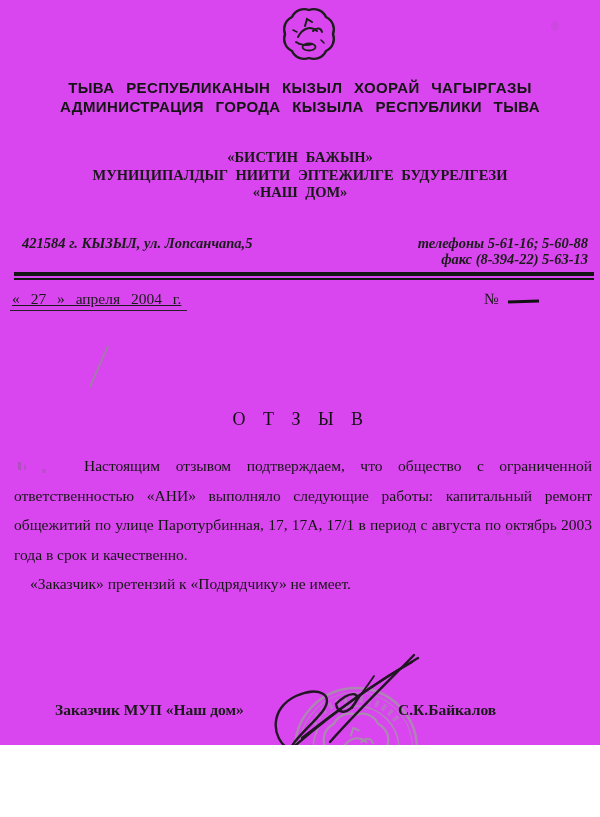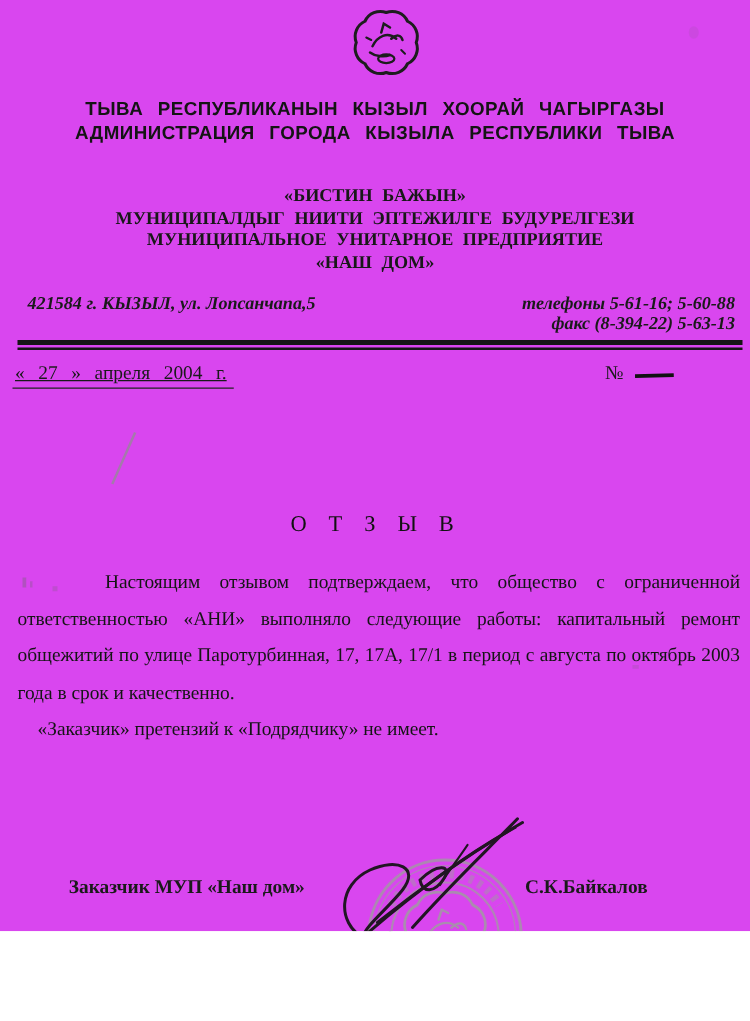--- a/index.html
+++ b/index.html
@@ -62,21 +62,21 @@
   
   .body-text{
     position:absolute;left:14px;top:451px;width:578px;
     font-size:15.5px;line-height:29.5px;color:#151515;
   }
   .body-text p{margin:0;text-align:justify;}
   .body-text .p1{text-indent:70px;}
   .body-text .p2{text-indent:16px;text-align:left;}
   
   .sig-label{position:absolute;left:55px;top:701px;font-weight:bold;font-size:15.5px;z-index:3;}
-  .sig-name{position:absolute;left:398px;top:701px;font-weight:bold;font-size:15.5px;z-index:3;margin-left:22px;}
+  .sig-name{position:absolute;left:398px;top:701px;font-weight:bold;font-size:15.5px;z-index:3;}
   
   .stamp{position:absolute;left:288px;top:681px;width:136px;height:136px;z-index:1;}
   .stamp-text{font-family:"Liberation Sans", sans-serif;font-size:9.5px;letter-spacing:2.2px;fill:#9a9a9a;}
   .signature{position:absolute;left:262px;top:646px;width:170px;height:125px;z-index:2;}
   
   .speck{position:absolute;background:#666;}
   .s1{left:18px;top:462px;width:3px;height:8px;opacity:.35;}
   .s2{left:24px;top:465px;width:2px;height:5px;opacity:.28;}
   .s3{left:42px;top:469px;width:4px;height:4px;opacity:.22;}
   .s4{left:551px;top:21px;width:8px;height:10px;opacity:.10;border-radius:50%;}
@@ -101,21 +101,20 @@
   </svg>
 
   <div class="admin-titles">
     <div>ТЫВА РЕСПУБЛИКАНЫН КЫЗЫЛ ХООРАЙ ЧАГЫРГАЗЫ</div>
     <div>АДМИНИСТРАЦИЯ ГОРОДА КЫЗЫЛА РЕСПУБЛИКИ ТЫВА</div>
   </div>
 
   <div class="org-block">
     <div>«БИСТИН БАЖЫН»</div>
     <div>МУНИЦИПАЛДЫГ НИИТИ ЭПТЕЖИЛГЕ БУДУРЕЛГЕЗИ</div>
-    <div>МУНИЦИПАЛЬНОЕ УНИТАРНОЕ ПРЕДПРИЯТИЕ</div>
     <div>«НАШ ДОМ»</div>
   </div>
 
   <div class="contact-row">
     <div>421584 г. КЫЗЫЛ, ул. Лопсанчапа,5</div>
     <div class="contact-right">
       <div>телефоны 5-61-16; 5-60-88</div>
       <div>факс (8-394-22) 5-63-13</div>
     </div>
   </div>

